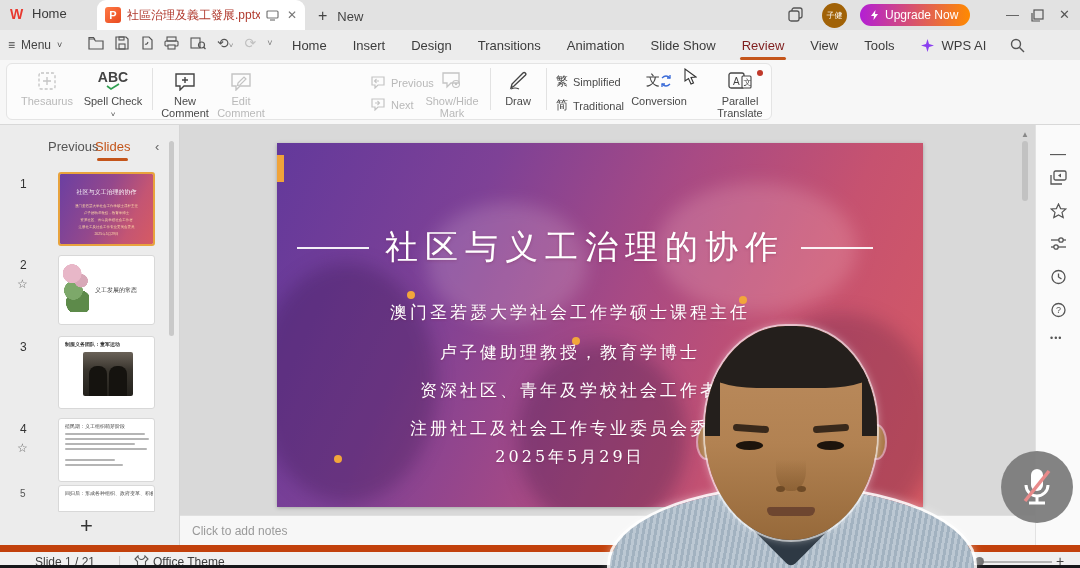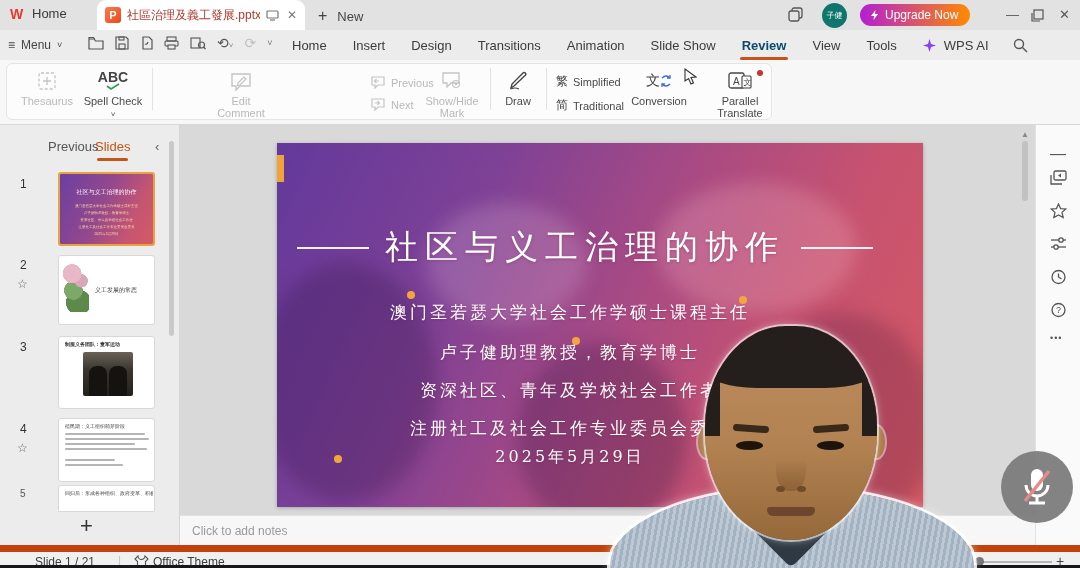--- a/index.html
+++ b/index.html
@@ -12,33 +12,33 @@
   
   .titlebar { left:0; top:0; width:1080px; height:30px; background:#e2e2e2; }
   .wps-home { left:10px; top:6px; font-size:13px; color:#3a3a3a; display:flex; align-items:center; gap:6px; }
   .wps-logo { width:16px; height:14px; color:#e8392f; font-weight:bold; font-size:14px; line-height:14px; }
   .doc-tab { left:97px; top:0; width:208px; height:30px; background:#ffffff; border-radius:9px 9px 0 0; display:flex; align-items:center; padding:0 8px; gap:6px; }
   .ppt-ico { width:16px; height:16px; background:linear-gradient(135deg,#ff7a45,#e8491f); border-radius:3px; color:#fff; font-size:11px; font-weight:bold; text-align:center; line-height:16px; flex:none; }
   .doc-title { font-size:12px; color:#b03a2e; white-space:nowrap; overflow:hidden; }
   .tab-tools { color:#777; font-size:12px; display:flex; gap:8px; align-items:center; }
   .newtab { left:318px; top:7px; font-size:13px; color:#444; display:flex; gap:10px; align-items:center; }
   .win-ctl { top:7px; color:#555; font-size:13px; }
-  .avatar { left:822px; top:3px; width:25px; height:25px; border-radius:50%; background:#0f766e; color:#fff; font-size:8px; display:flex; align-items:center; justify-content:center; }
+  .avatar { left:822px; top:3px; width:25px; height:25px; border-radius:50%; background:#a16207; color:#fff; font-size:8px; display:flex; align-items:center; justify-content:center; }
   .upgrade { left:860px; top:4px; height:22px; padding:0 12px 0 9px; border-radius:11px; background:linear-gradient(90deg,#b31fd4,#ff8a00); color:#fff; font-size:12px; display:flex; align-items:center; gap:5px; }
 
   
   .rec-badge { left:0; top:19px; width:106px; height:30px; background:rgba(88,88,88,0.92); border-radius:0 15px 15px 0; display:flex; align-items:center; gap:7px; padding-left:13px; z-index:60; color:#fff; font-size:15px; }
 
   
   .menubar { left:0; top:30px; width:1080px; height:30px; background:#ececec; }
   .menu-left { left:8px; top:8px; display:flex; align-items:center; gap:6px; color:#444; font-size:12px; }
   .qat { left:88px; top:5px; display:flex; align-items:center; gap:11px; }
   .menus { left:290px; top:0; height:30px; display:flex; align-items:center; gap:22px; font-size:13px; color:#3c3c3c; }
   .menu-item { position:relative; padding:4px 2px; cursor:default; }
-  .menu-item.active { color:#0c4a6e; font-weight:bold; }
+  .menu-item.active { color:#7f1d1d; font-weight:normal; }
   .menu-item.active::after { content:""; position:absolute; left:0; right:0; bottom:-3px; height:3px; background:#c4551a; border-radius:2px; }
   .wpsai { display:flex; align-items:center; gap:8px; }
   .share-btn { left:913px; top:33px; width:58px; height:24px; border:1px solid #adc2bd; border-radius:4px; background:#f6f8f7; color:#47726b; font-size:12px; display:flex; align-items:center; justify-content:center; gap:4px; }
   .mb-right { left:988px; top:36px; display:flex; gap:20px; align-items:center; color:#555; }
 
   
   .ribbon { left:0; top:60px; width:1080px; height:65px; background:#f7f7f7; border-bottom:1px solid #d8d8d8; }
   .rib-panel { left:6px; top:3px; width:766px; height:57px; background:#fcfcfc; border:1px solid #e4e4e4; border-radius:6px; }
   .rbtn { position:absolute; text-align:center; font-size:11px; color:#4a4a4a; }
   .rbtn .rlabel { margin-top:2px; line-height:12px; }
@@ -258,20 +258,29 @@
         <span style="font-size:14px; font-weight:bold; color:#444; line-height:11px;">ABC</span>
         <svg width="14" height="7" viewBox="0 0 14 7">
             <path d="M1 3 L5 6 L13 1" fill="none" stroke="#2e9e4f" stroke-width="1.6"></path>
           </svg>
       </div>
       <div class="rlabel"><span>Spell Check</span> <span style="font-size:8px;">˅</span></div>
     </div>
 
     <div class="rdivider" style="left:152px;"></div>
 
+    <div class="rbtn" style="left:158px; top:9px; width:54px;">
+      <div class="rico">
+          <svg width="22" height="19" viewBox="0 0 22 19">
+            <path d="M2 2 h18 v12 h-10 l-4 4 v-4 h-4 Z" fill="none" stroke="#444" stroke-width="1.4"></path>
+            <path d="M11 5 v6 M8 8 h6" stroke="#444" stroke-width="1.4"></path>
+          </svg>
+        </div>
+      <div class="rlabel">New Comment</div>
+    </div>
     <div class="rbtn disabled" style="left:214px; top:9px; width:54px;">
       <div class="rico">
           <svg width="22" height="19" viewBox="0 0 22 19">
             <path d="M2 2 h18 v12 h-10 l-4 4 v-4 h-4 Z" fill="none" stroke="#c4c4c4" stroke-width="1.4"></path>
             <path d="M8 11 l6-6 2 2 -6 6 -2.5 .5 Z" fill="none" stroke="#c4c4c4" stroke-width="1.2"></path>
           </svg>
         </div>
       <div class="rlabel">Edit Comment</div>
     </div>
 

